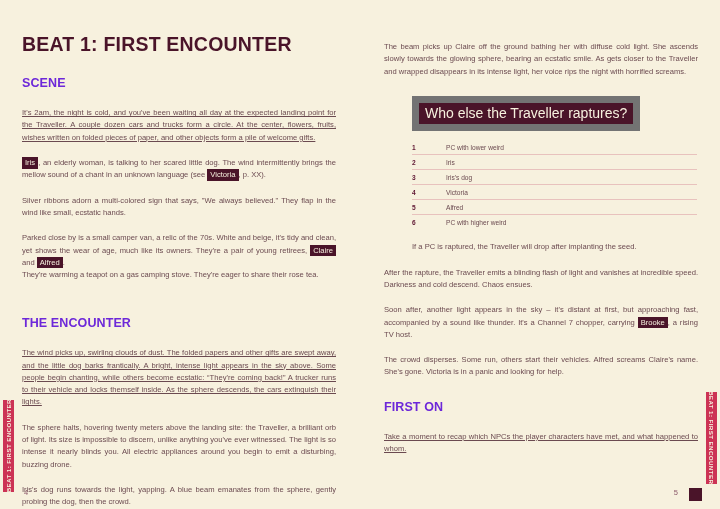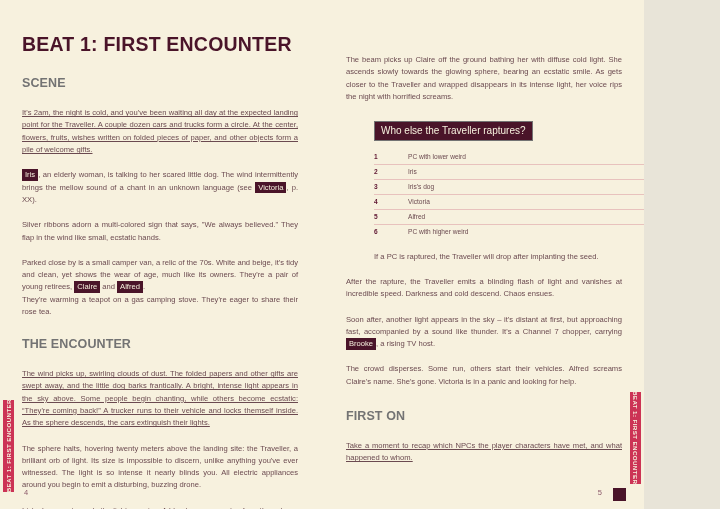--- a/index.html
+++ b/index.html
@@ -9,21 +9,21 @@
   }
   body {
     width: 720px;
     height: 509px;
     overflow: hidden;
     font-family: "Liberation Sans", sans-serif;
   }
 
   .spread {
     position: relative;
-    width: 644px;
+    width: 720px;
     height: 509px;
     background: #e8e4d8;
     display: flex;
   }
 
   .page {
     position: relative;
     background: #f7f1de;
     height: 509px;
     box-sizing: border-box;
@@ -56,25 +56,25 @@
     font-size: 8.2px;
     letter-spacing: 0.1px;
     padding: 2.5px 4px 3px 4px;
     line-height: 1;
   }
 
   .section-heading {
     font-size: 12.5px;
     font-weight: bold;
     letter-spacing: 0.1px;
-    color: #737373;
+    color: #6d28d9;
     margin: 22px 0 0 0;
     line-height: 1.1;
   }
-  .section-heading.tight { margin-top: 20px; }
+  .section-heading.tight { margin-top: 36px; }
 
   p.body {
     font-size: 7.6px;
     line-height: 1.62;
     color: #6b4a50;
     text-align: justify;
     margin: 13px 0 0 0;
   }
   p.body.first { margin-top: 16px; text-decoration: underline; }
 
@@ -84,24 +84,24 @@
     padding: 1px 3px 1.5px 3px;
     white-space: nowrap;
   }
 
   
   .callout {
     display: inline-block;
     margin: 18px 0 0 28px;
     background: #4a1429;
     color: #f7f1de;
-    font-size: 10px;
+    font-size: 14px;
     padding: 3.5px 6px 4px 6px;
     line-height: 1;
-    border: 1px solid #737373;
+    border: 7px solid #737373;
   }
 
   .roll-label {
     font-size: 8px;
     color: #6b4a50;
     margin: 15px 0 0 28px;
     line-height: 1;
   }
 
   table.roll-table {
@@ -212,21 +212,21 @@
 
     <div class="side-tab side-tab-left">
       <span>BEAT 1: FIRST ENCOUNTER</span>
     </div>
 
     <div class="folio folio-left">4</div>
   </div>
 
   <div class="page page-right">
 
-    <p class="body" style="margin-top:30px">The beam picks up Claire off the ground bathing her with diffuse cold light. She ascends slowly towards the glowing sphere, bearing an ecstatic smile. As gets closer to the Traveller and wrapped disappears in its intense light, her voice rips the night with horrified screams.</p>
+    <p class="body" style="margin-top:17px">The beam picks up Claire off the ground bathing her with diffuse cold light. She ascends slowly towards the glowing sphere, bearing an ecstatic smile. As gets closer to the Traveller and wrapped disappears in its intense light, her voice rips the night with horrified screams.</p>
 
     <div class="callout">Who else the Traveller raptures?</div>
 
 
     <table class="roll-table">
       <tbody>
         <tr>
           <td class="roll-num">1</td>
           <td class="roll-res">PC with lower weird</td>
         </tr>

